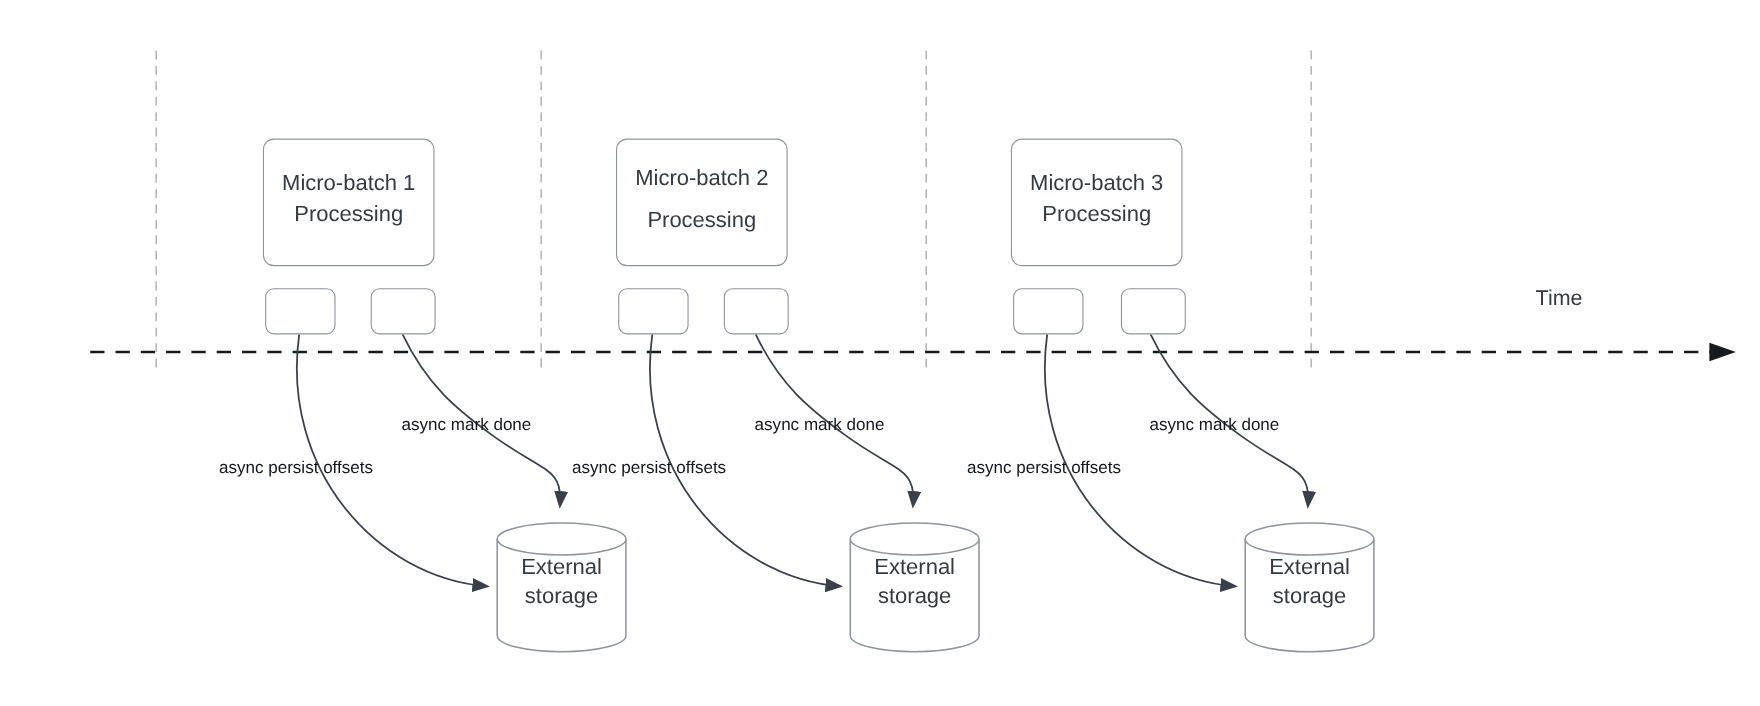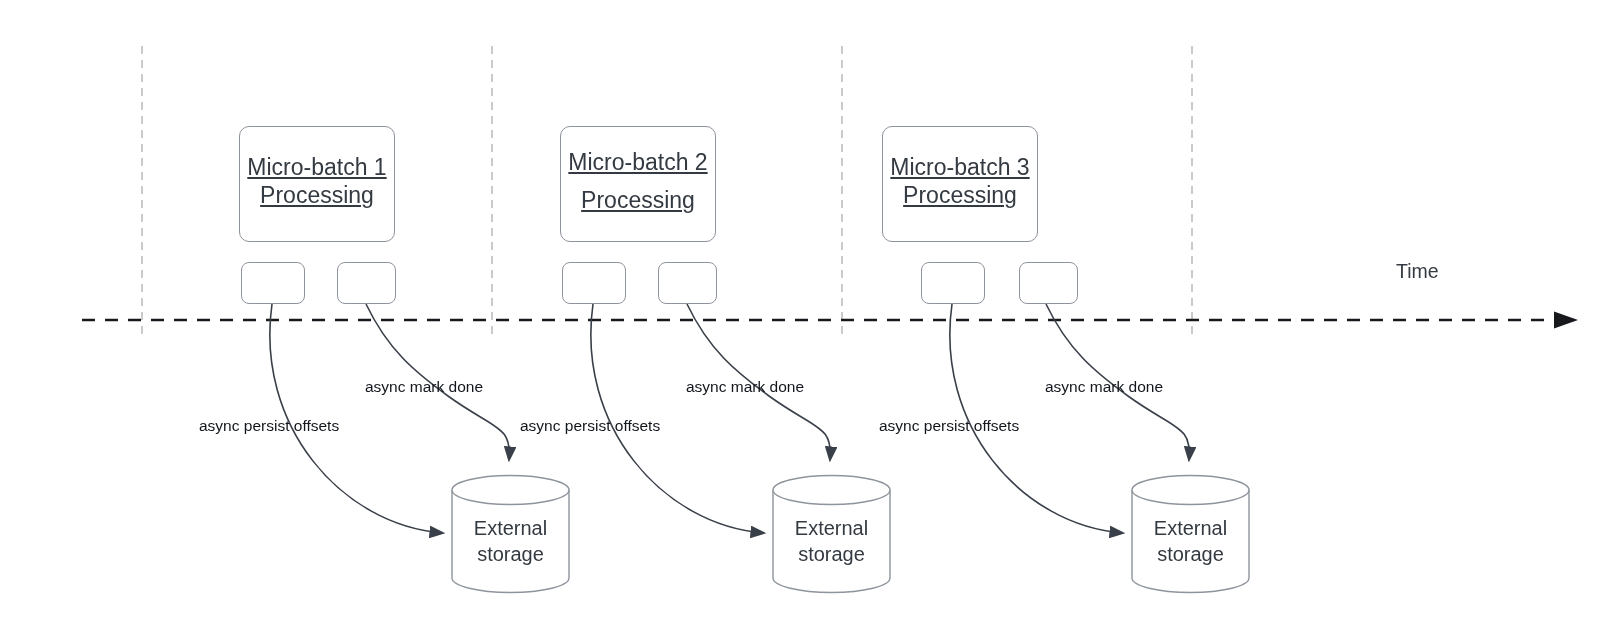--- a/index.html
+++ b/index.html
@@ -18,35 +18,35 @@
     font-family:"Liberation Sans", sans-serif;
     overflow:hidden;
   }
   #lines-svg{position:absolute;left:0;top:0;}
   .proc-box{
     position:absolute;top:126px;width:156px;height:116px;
     border:1.4px solid var(--c-border);border-radius:10px;background:#fff;
     box-sizing:border-box;
     display:flex;flex-direction:column;align-items:center;justify-content:center;
     padding-bottom:6px;
-    font-size:23px;line-height:28px;color:var(--c-text);text-align:center;text-decoration:underline;
+    font-size:20px;line-height:28px;color:var(--c-text);text-align:center;
   }
   .mini{
     position:absolute;top:262px;height:42px;
     border:1.4px solid var(--c-border);border-radius:8px;background:#fff;
     box-sizing:border-box;
   }
   .mini.a{width:64px;}
   .mini.b{width:59px;}
   .flow-label{
     position:absolute;font-weight:normal;font-size:15.5px;line-height:17px;
     color:var(--c-label);text-align:left;white-space:nowrap;
   }
   .storage-label{
-    position:absolute;top:515px;width:117px;text-align:center;
+    position:absolute;top:503px;width:117px;text-align:center;
     font-size:20px;line-height:26px;color:var(--c-text);
   }
   .time-label{
     position:absolute;left:1356px;top:260px;width:70px;
     font-size:19.5px;color:var(--c-text);margin-left:40px;
   }
 </style>
 </head>
 <body>
 
@@ -109,21 +109,21 @@
   </div>
   <div class="mini a" style="left:562px;"></div>
   <div class="mini b" style="left:658px;"></div>
   <div class="flow-label" style="left:686px;top:378px;width:150px;">async mark done</div>
   <div class="flow-label" style="left:520px;top:417px;width:185px;">async persist offsets</div>
   <div class="storage-label" style="left:773px;">
     <span>External</span><br>
     <span>storage</span>
   </div>
 
-  <div class="proc-box" style="left:882px;">
+  <div class="proc-box" style="left:919px;">
     <span>Micro-batch 3</span>
     <span>Processing</span>
   </div>
   <div class="mini a" style="left:921px;"></div>
   <div class="mini b" style="left:1019px;"></div>
   <div class="flow-label" style="left:1045px;top:378px;width:150px;">async mark done</div>
   <div class="flow-label" style="left:879px;top:417px;width:185px;">async persist offsets</div>
   <div class="storage-label" style="left:1132px;">
     <span>External</span><br>
     <span>storage</span>

